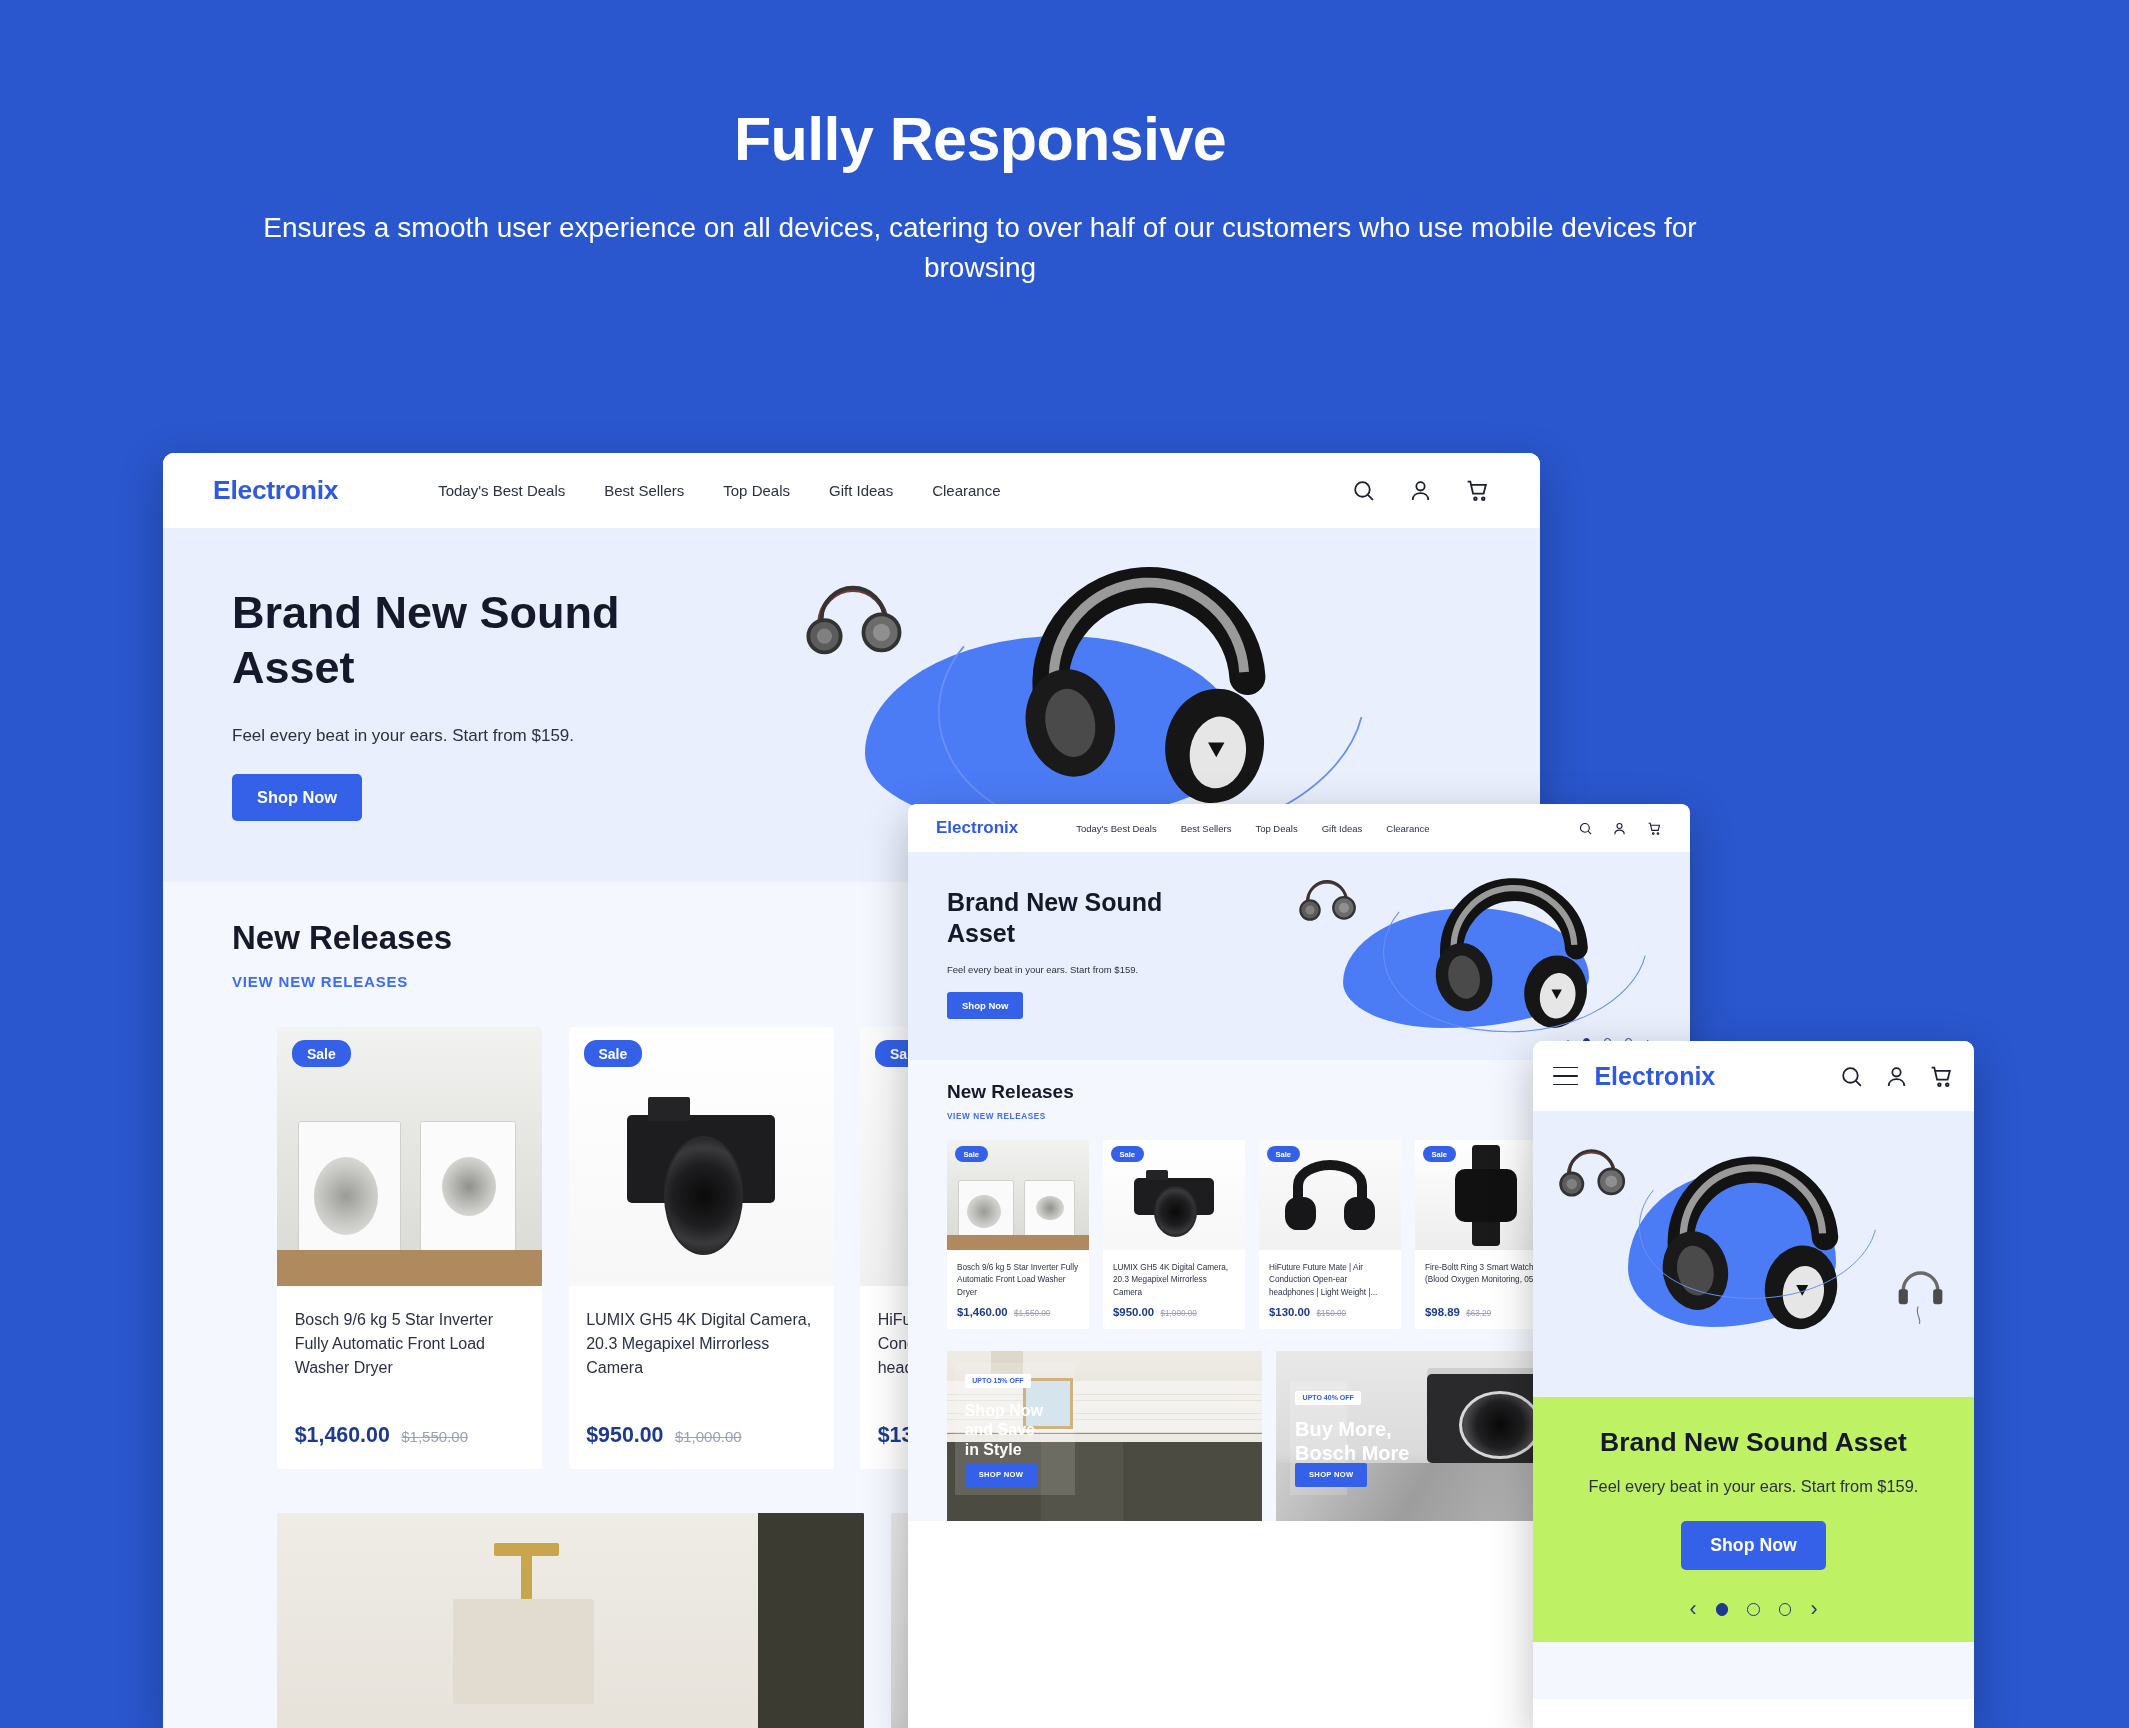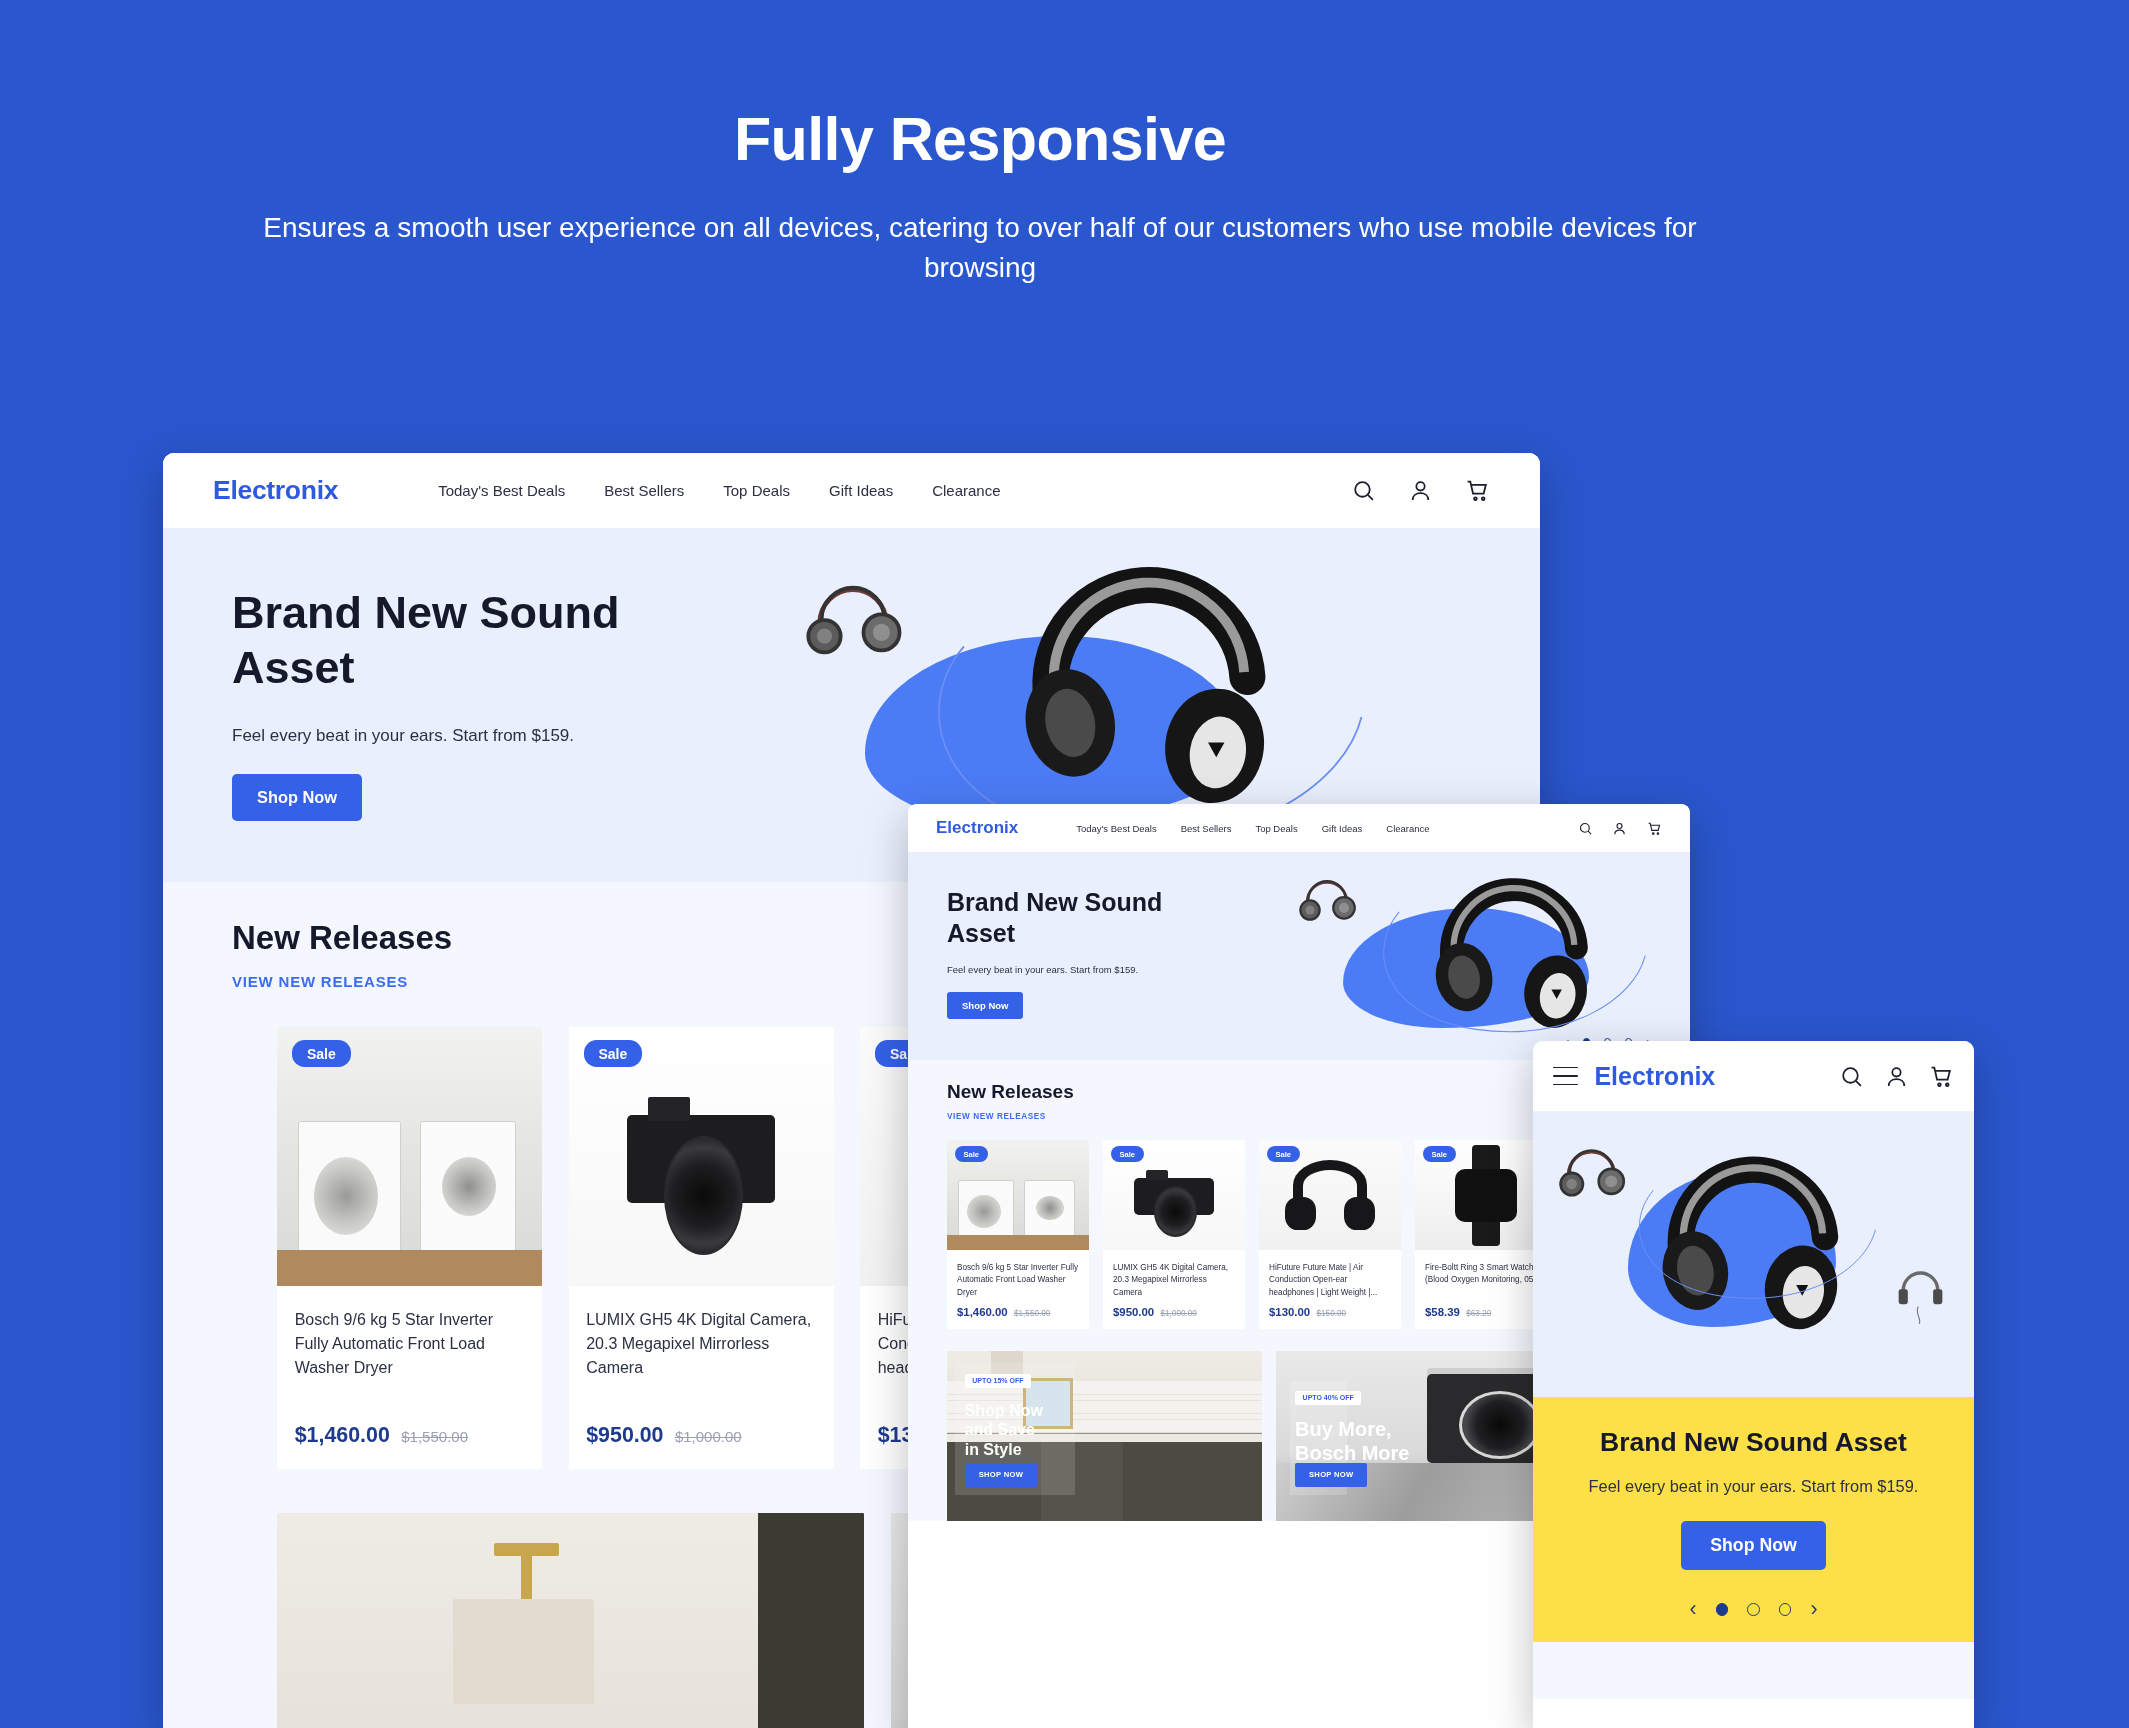--- a/index.html
+++ b/index.html
@@ -126,21 +126,21 @@
   #mobile {
     left:1533px; top:1041px; width:441px; height:688px; border-radius:10px 10px 0 0;
   }
   .mb-header { height:71px; display:flex; align-items:center; padding:0 20px; background:#fff; gap:16.4px;
     border-bottom:0.6px solid #eef1f8; }
   .burger { width:25px; height:19px; display:flex; flex-direction:column; justify-content:space-between; cursor:pointer; }
   .burger span { display:block; height:1.9px; background:#1b1f2e; border-radius:1.3px; }
   .mb-logo { color:#2f5ae0; font-weight:800; font-size:25px; }
   .mb-icons { margin-left:auto; display:flex; gap:20px; align-items:center; }
   .mb-art { background:#e9effd; height:285px; position:relative; overflow:hidden; }
-  .mb-copy { background:#fde047; padding:30px 25px 0 25px; text-align:center; }
+  .mb-copy { background:#bef264; padding:30px 25px 0 25px; text-align:center; }
   .mb-title { font-size:26.5px; font-weight:800; color:#15192b; }
   .mb-sub { margin-top:19px; font-size:16.4px; color:#2b3044; }
   .mb-btn { margin-top:25px; background:#3461e8; color:#fff; font-weight:700; font-size:17.7px;
     padding:14px 29px; border-radius:5px; border:none; cursor:pointer; font-family:"Liberation Sans", sans-serif; }
   .mb-dots { margin-top:29px; display:flex; justify-content:center; align-items:center; gap:19px; padding-bottom:21.4px; }
   .mb-footer { background:#f4f7fe; height:57px; }
 
   
   .ph { position:absolute; inset:0; }
   .ph-washer { background:
@@ -512,21 +512,21 @@
           <div class="ph ph-watch">
               <div class="strap"></div>
               <div class="strap2"></div>
               <div class="face"></div>
             </div>
           <span class="tb-sale">Sale</span>
         </div>
         <div class="tb-card-body">
           <div class="tb-card-title">Fire-Boltt Ring 3 Smart Watch (Blood Oxygen Monitoring, 05...</div>
           <div class="tb-price-row">
-            <span class="tb-price-new">$58.39</span>
+            <span class="tb-price-new">$98.89</span>
             <span class="tb-price-old">$63.29</span>
           </div>
         </div>
       </div>
     </div>
 
     <div class="tb-banners">
       <div class="tb-banner">
         <div class="ph ph-kitchen">
             <div class="lamp"></div>

